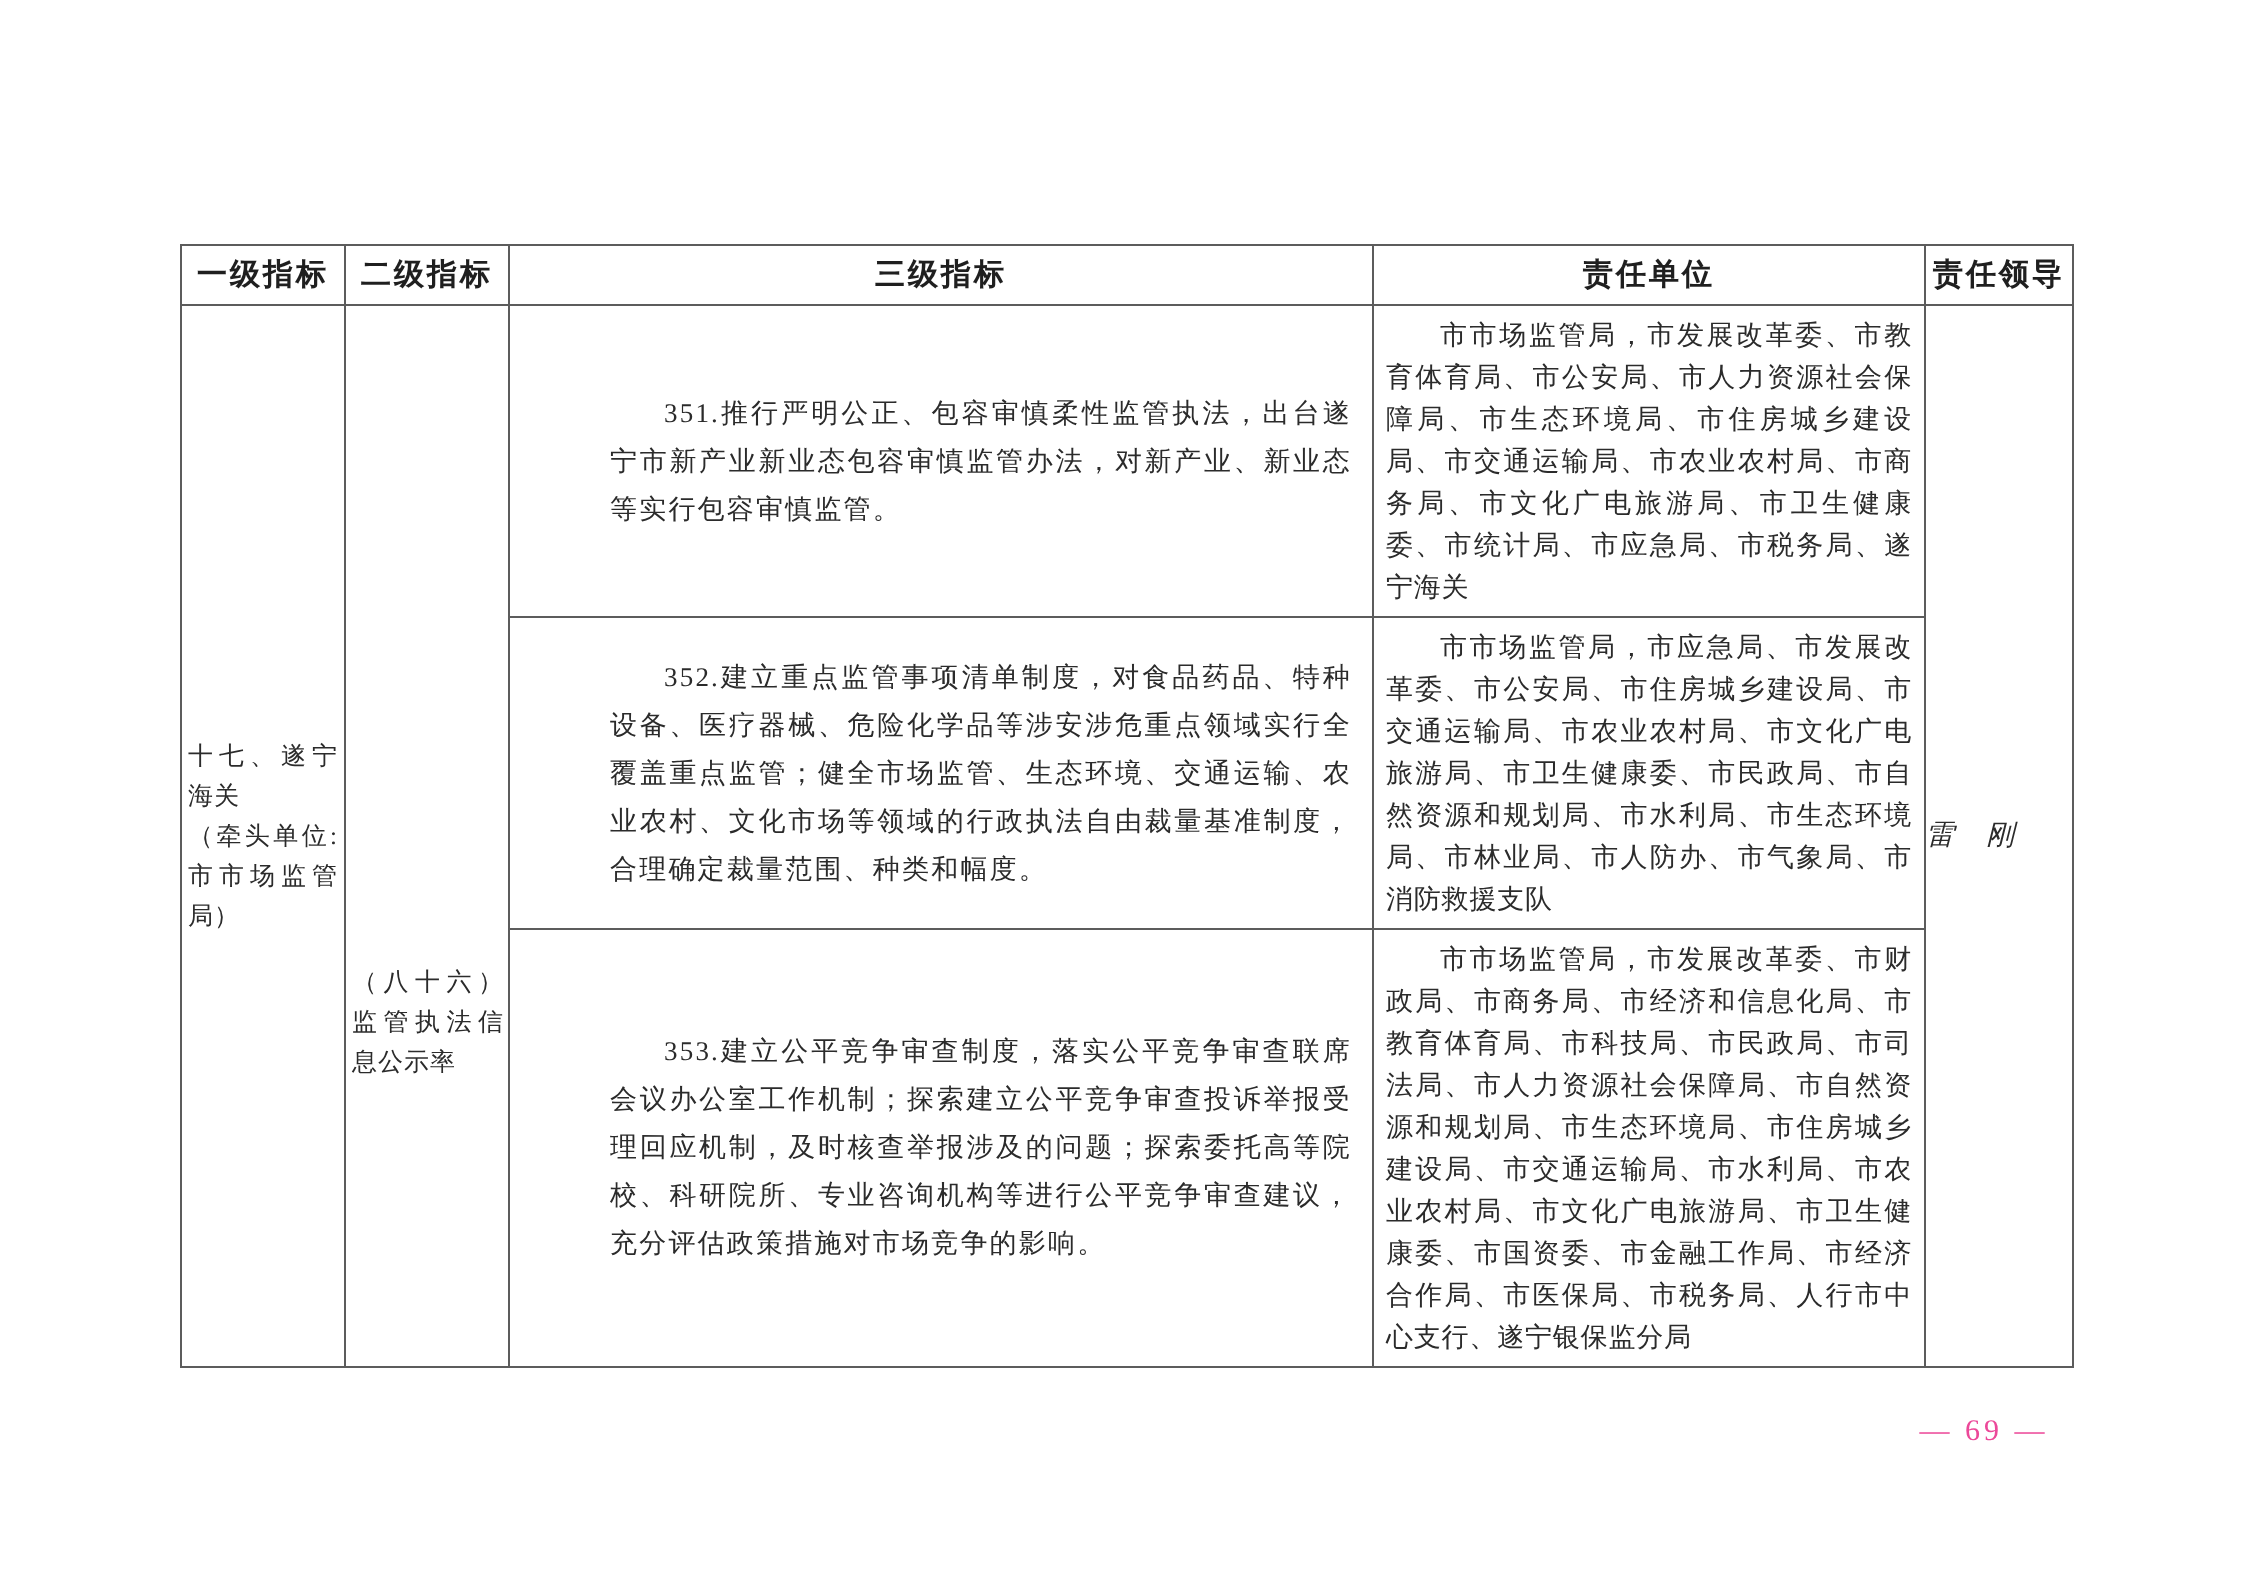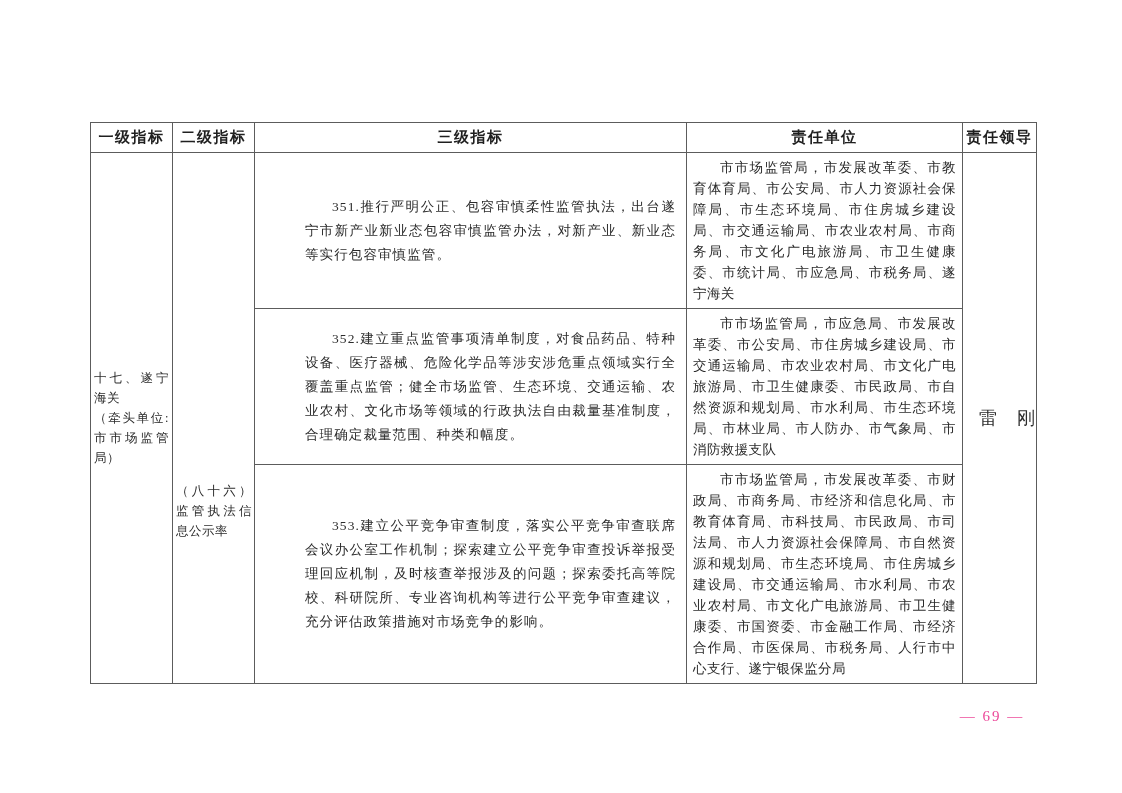--- a/index.html
+++ b/index.html
@@ -66,23 +66,24 @@
   .cell-units { padding:4px 6px;margin-left:12px; }
   .cell-units p {
     font-size:13.5px;
     line-height:21px;
     letter-spacing:0.4px;
     text-indent:2em;
     text-align:justify;
     word-break:break-all;
   }
   .cell-leader {
-    text-align:right;
-    font-size:18px;
+    text-align:left;
+    font-size:14px;
     letter-spacing:1px;
+    font-style:italic;
   }
   .page-number {
     position:absolute;
     left:942px; top:708px;
     width:100px;
     text-align:center;
     font-size:15px;
     letter-spacing:2px;
     color:#ec4899;
     font-family:"Liberation Serif","DejaVu Serif",serif;

